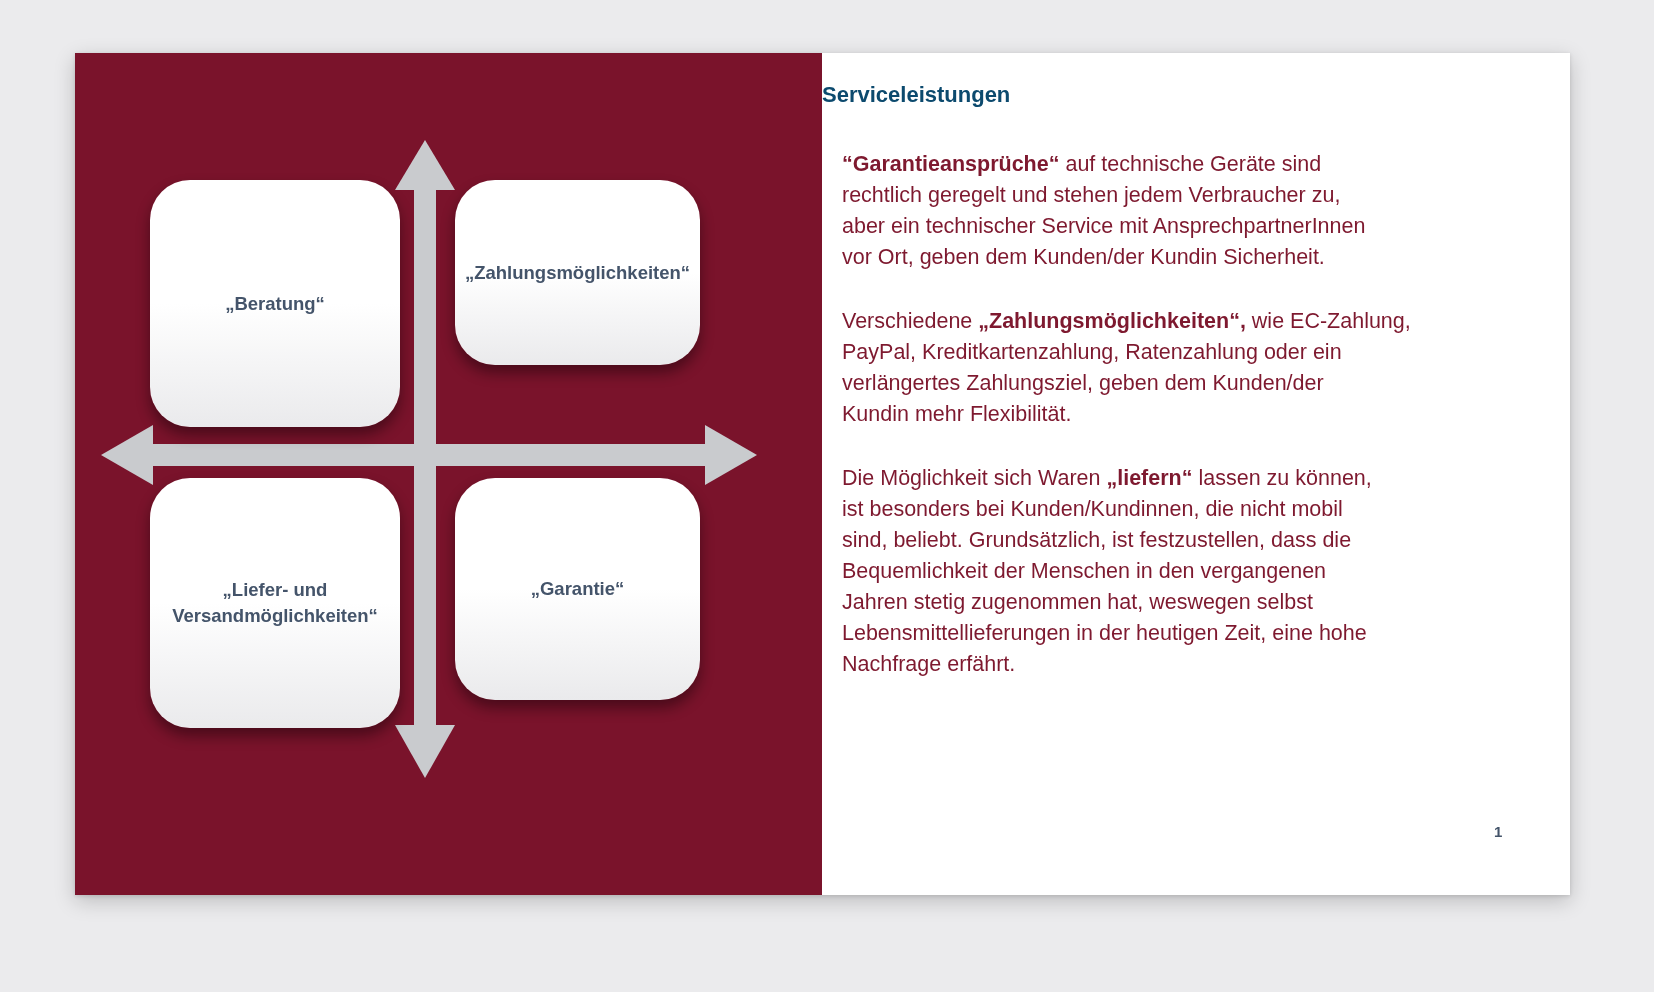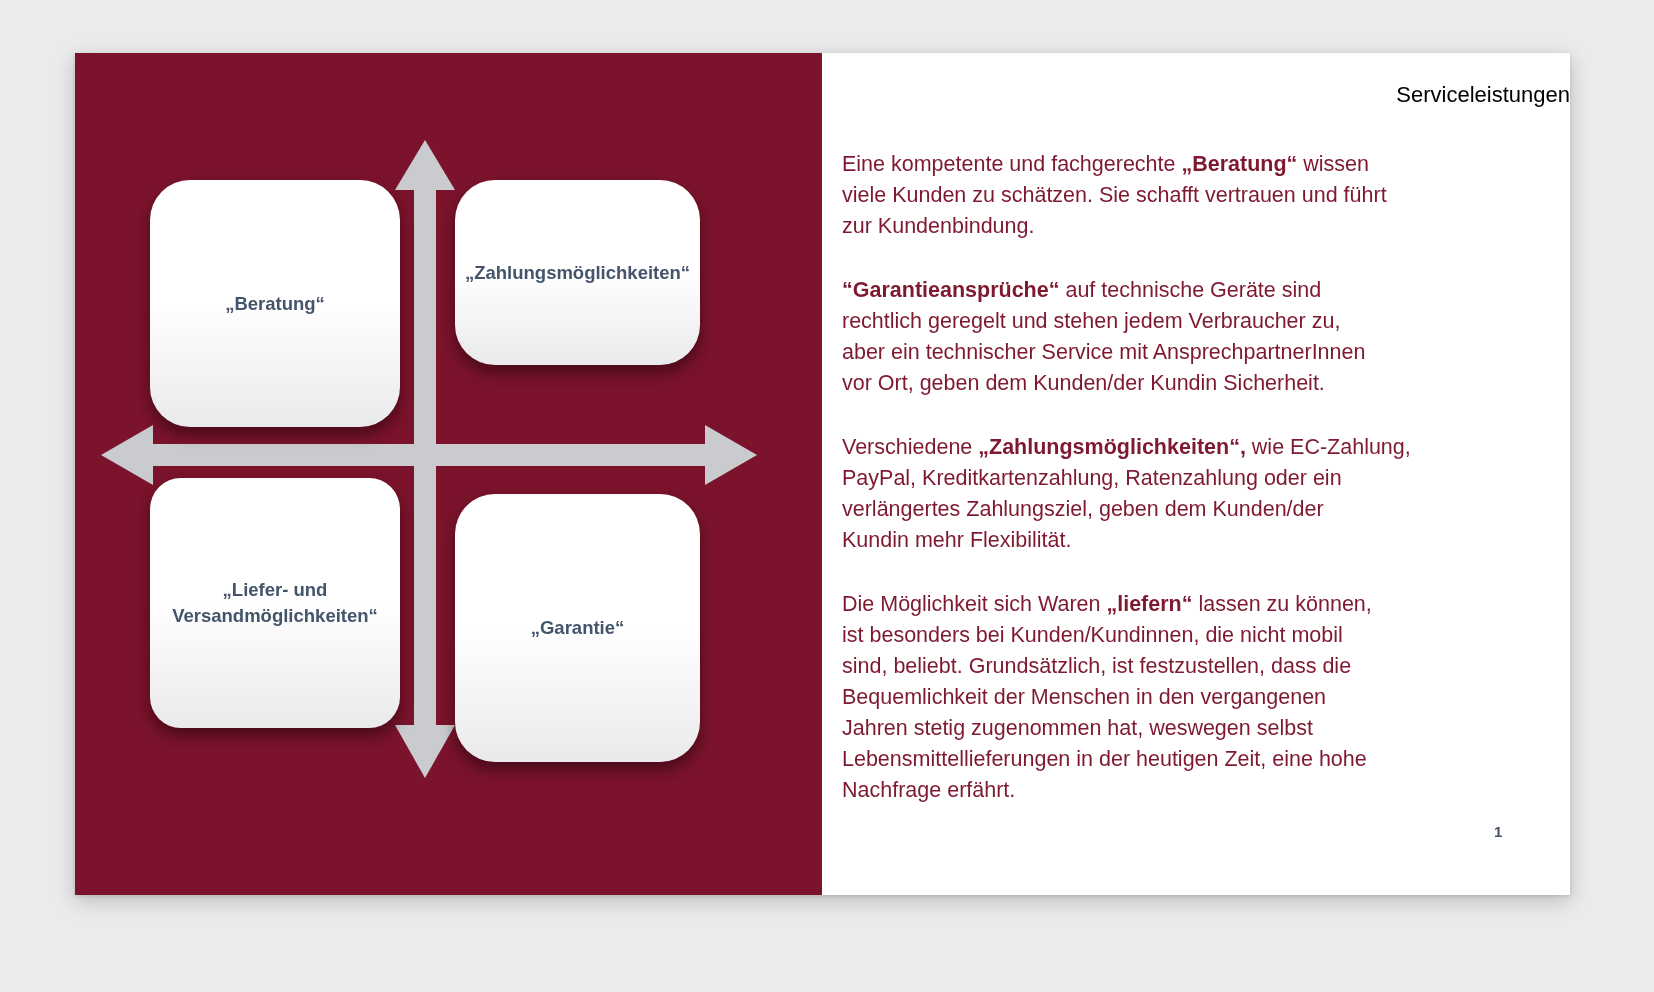--- a/index.html
+++ b/index.html
@@ -20,32 +20,32 @@
   .arrows-svg { position:absolute; left:0; top:0; }
   .qbox {
     position:absolute; border-radius:40px;
     background:linear-gradient(180deg, #ffffff 0%, #ffffff 50%, #eaeaec 100%);
     box-shadow:0 8px 14px rgba(15,2,7,0.45);
     display:flex; align-items:center; justify-content:center;
     text-align:center; padding:0 14px; box-sizing:border-box;
   }
   .qbox-tl { left:75px;  top:127px; width:250px; height:247px; }
   .qbox-tr { left:380px; top:127px; width:245px; height:185px; }
-  .qbox-bl { left:75px;  top:425px; width:250px; height:250px;border-radius:31px; }
-  .qbox-br { left:380px; top:425px; width:245px; height:268px;margin-top:16px; }
+  .qbox-bl { left:75px;  top:425px; width:250px; height:250px; }
+  .qbox-br { left:380px; top:425px; width:245px; height:222px; }
   .qlabel {
     color:#44546a; font-weight:bold; font-size:18.5px; line-height:1.4;
   }
   .panel-right {
     position:absolute; left:747px; top:0; width:748px; height:842px;
     background:#ffffff;
   }
   .slide-title {
-    margin:26px 0 0 0; text-align:right;
-    font-size:22px; font-weight:normal; color:#000000; line-height:31px;
+    margin:26px 0 0 0; text-align:left;
+    font-size:22px; font-weight:bold; color:#0c4a6e; line-height:31px;
   }
   .body-text {
     margin:39px 0 0 20px; width:700px;
     font-size:21.5px; line-height:31px; color:#7e192f;
   }
   .body-text p { margin:0 0 33px 0; }
   .b { font-weight:bold; }
   .page-number {
     position:absolute; left:672px; top:770px;
     font-size:15px; font-weight:600; color:#44546a;
@@ -79,21 +79,20 @@
         <span class="qlabel">„Liefer- und Versandmöglichkeiten“</span>
       </div>
       <div class="qbox qbox-br">
         <span class="qlabel">„Garantie“</span>
       </div>
     </div>
 
     <div class="panel-right">
       <h1 class="slide-title">Serviceleistungen</h1>
       <div class="body-text">
-          <p><span>Eine kompetente und fachgerechte </span><span class="b">„Beratung“</span><span> wissen</span><br><span>viele Kunden zu schätzen. Sie schafft vertrauen und führt</span><br><span>zur Kundenbindung.</span></p>
           <p><span class="b">“Garantieansprüche“</span><span> auf technische Geräte sind</span><br><span>rechtlich geregelt und stehen jedem Verbraucher zu,</span><br><span>aber ein technischer Service mit AnsprechpartnerInnen</span><br><span>vor Ort, geben dem Kunden/der Kundin Sicherheit.</span></p>
           <p><span>Verschiedene </span><span class="b">„Zahlungsmöglichkeiten“,</span><span> wie EC-Zahlung,</span><br><span>PayPal, Kreditkartenzahlung, Ratenzahlung oder ein</span><br><span>verlängertes Zahlungsziel, geben dem Kunden/der</span><br><span>Kundin mehr Flexibilität.</span></p>
           <p><span>Die Möglichkeit sich Waren </span><span class="b">„liefern“</span><span> lassen zu können,</span><br><span>ist besonders bei Kunden/Kundinnen, die nicht mobil</span><br><span>sind, beliebt. Grundsätzlich, ist festzustellen, dass die</span><br><span>Bequemlichkeit der Menschen in den vergangenen</span><br><span>Jahren stetig zugenommen hat, weswegen selbst</span><br><span>Lebensmittellieferungen in der heutigen Zeit, eine hohe</span><br><span>Nachfrage erfährt.</span></p>
         </div>
       <div class="page-number">1</div>
     </div>
 
   </div>
 </div>
 

